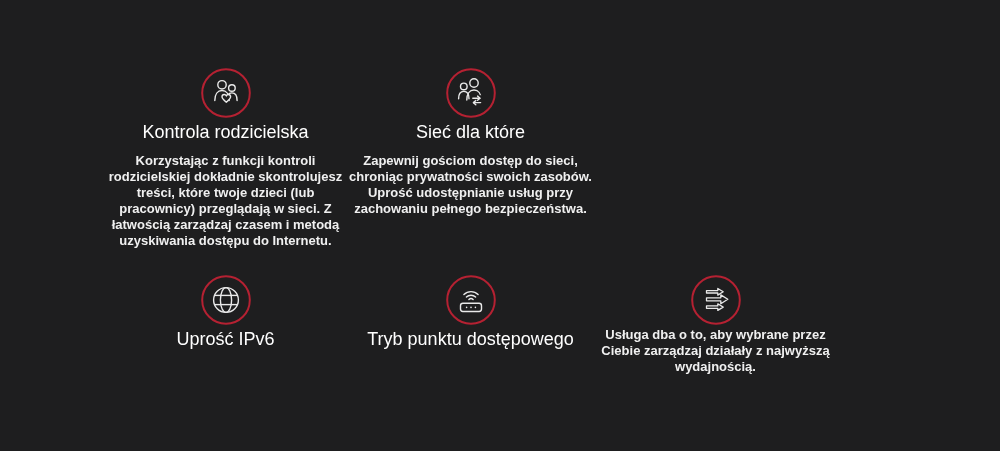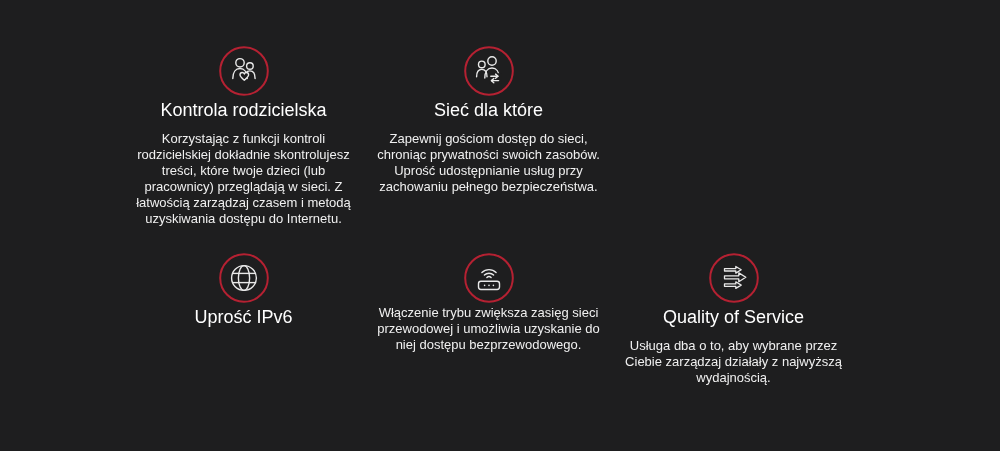--- a/index.html
+++ b/index.html
@@ -11,21 +11,21 @@
   }
   * { box-sizing: border-box; }
   html, body { margin: 0; padding: 0; }
   body {
     width: 1000px;
     height: 451px;
     background: var(--background);
     font-family: "Liberation Sans", "DejaVu Sans", sans-serif;
     overflow: hidden;
   }
-  .features-section { padding-top: 46px; margin-left: 18px; }
+  .features-section { padding-top: 68px; }
   .features-row {
     display: flex;
     width: 735px;
     margin-left: 103px;
   }
   .features-row.row-2 { margin-top: 26px; }
   .feature {
     width: 245px;
     text-align: center;
   }
@@ -42,21 +42,21 @@
     line-height: 24px;
     font-weight: 400;
     color: var(--title-color);
     white-space: pre-line;
   }
   .feature-desc {
     margin: 0 auto;
     max-width: 245px;
     font-size: 13px;
     line-height: 16px;
-    font-weight: 400;
+    font-weight: 700;
     color: var(--body-color);
     white-space: pre-line;
   }
   svg { display: block; }
 </style>
 </head>
 <body>
 
 <div class="features-section">
 
@@ -136,37 +136,34 @@
             <rect x="14.5" y="28.3" width="21" height="8.2" rx="2.4"></rect>
             <circle cx="20.6" cy="32.4" r="0.8" fill="var(--icon-stroke, #e9e9e9)" stroke="none"></circle>
             <circle cx="25" cy="32.4" r="0.8" fill="var(--icon-stroke, #e9e9e9)" stroke="none"></circle>
             <circle cx="29.4" cy="32.4" r="0.8" fill="var(--icon-stroke, #e9e9e9)" stroke="none"></circle>
             <path d="M22.9 24.6 a3 3 0 0 1 4.2 0"></path>
             <path d="M20.4 22.1 a6.5 6.5 0 0 1 9.2 0"></path>
             <path d="M17.9 19.6 a10 10 0 0 1 14.2 0"></path>
           </g>
         </svg>
       </div>
-      <p class="feature-desc">Włączenie trybu zwiększa zasięg sieci
-przewodowej i umożliwia uzyskanie do
-niej dostępu bezprzewodowego.</p>
+      <h3 class="feature-title">Tryb punktu dostępowego</h3>
     </div>
 
     <div class="feature">
       <div class="icon-wrap">
         <svg width="50" height="50" viewBox="0 0 50 50">
           <circle cx="25" cy="25" r="23.8" stroke="var(--accent, #b52132)" stroke-width="2" fill="none"></circle>
           <g stroke="var(--icon-stroke, #e9e9e9)" stroke-width="1.3" fill="none" stroke-linejoin="round">
             <path d="M15.5 15.6 h11.3 v-2.1 l5.4 3.3 -5.4 3.3 v-2.1 h-11.3 z"></path>
             <path d="M15.5 22.8 h14.3 v-2.9 l7 4.4 -7 4.4 v-2.9 h-14.3 z"></path>
             <path d="M15.5 30.9 h11.3 v-2.1 l5.4 3.3 -5.4 3.3 v-2.1 h-11.3 z"></path>
           </g>
         </svg>
       </div>
-      <h3 class="feature-title">Quality of Service</h3>
       <p class="feature-desc">Usługa dba o to, aby wybrane przez
 Ciebie zarządzaj działały z najwyższą
 wydajnością.</p>
     </div>
 
   </div>
 
 </div>
 
 </body></html>

